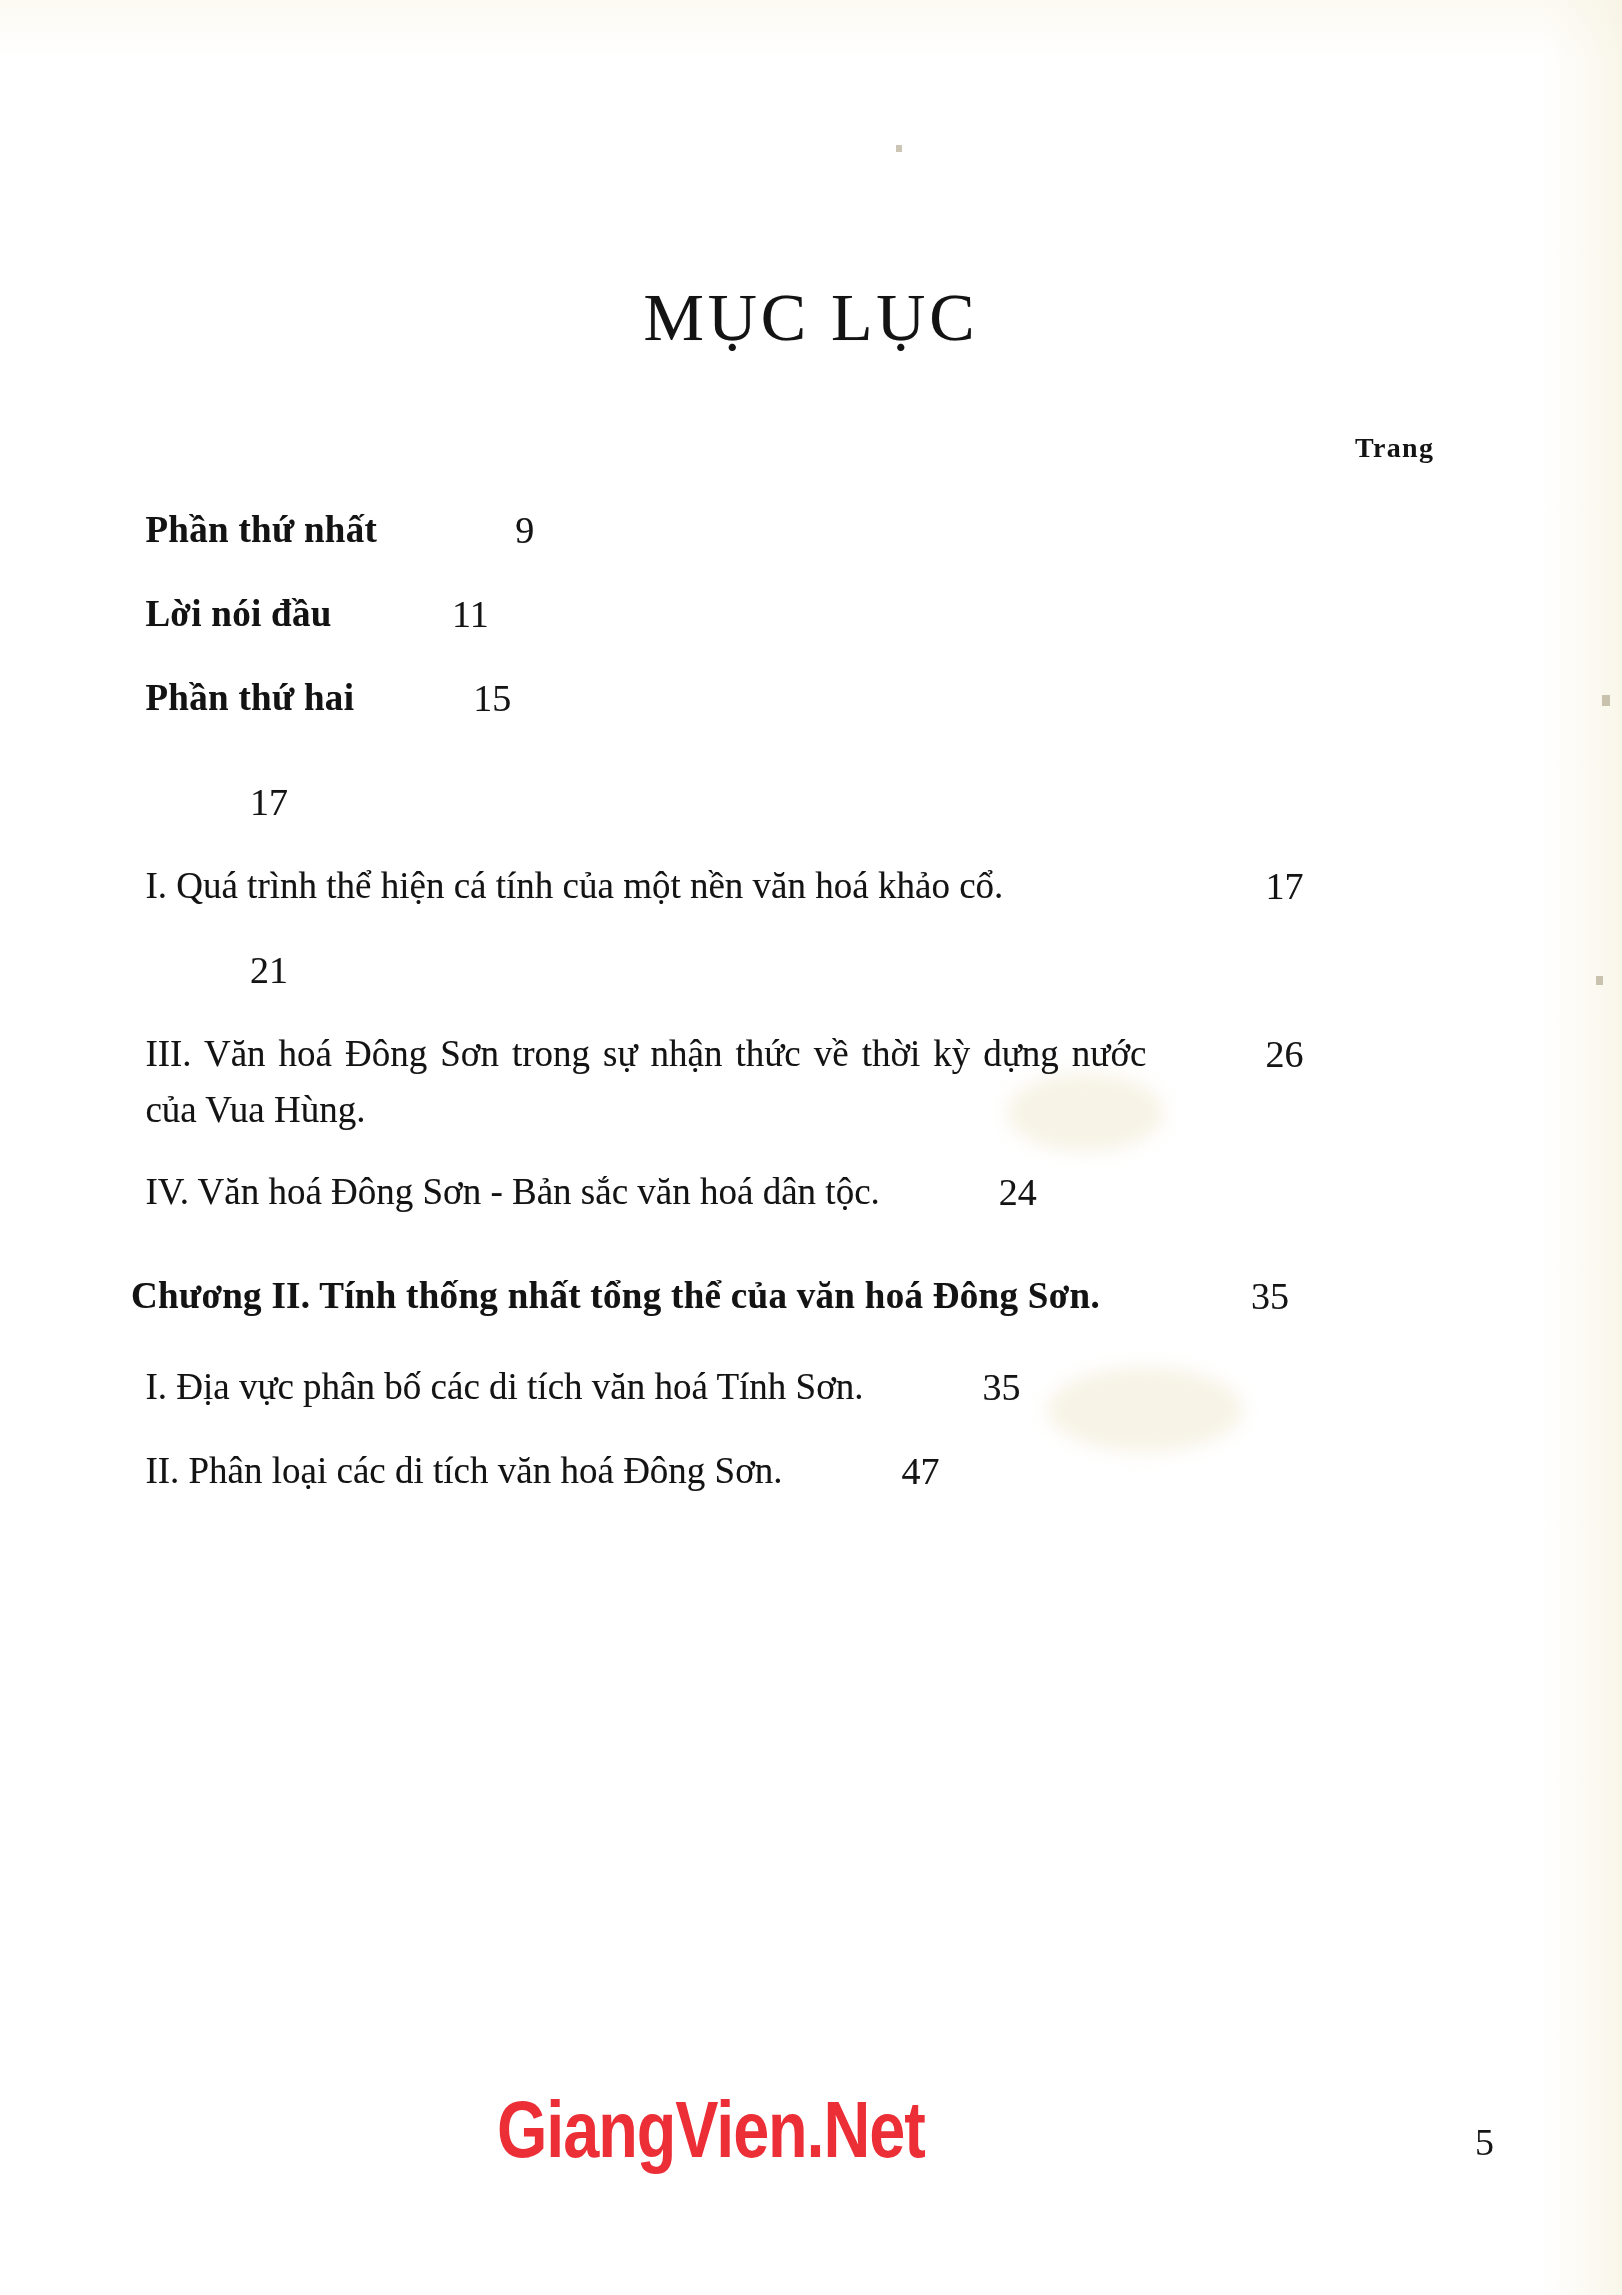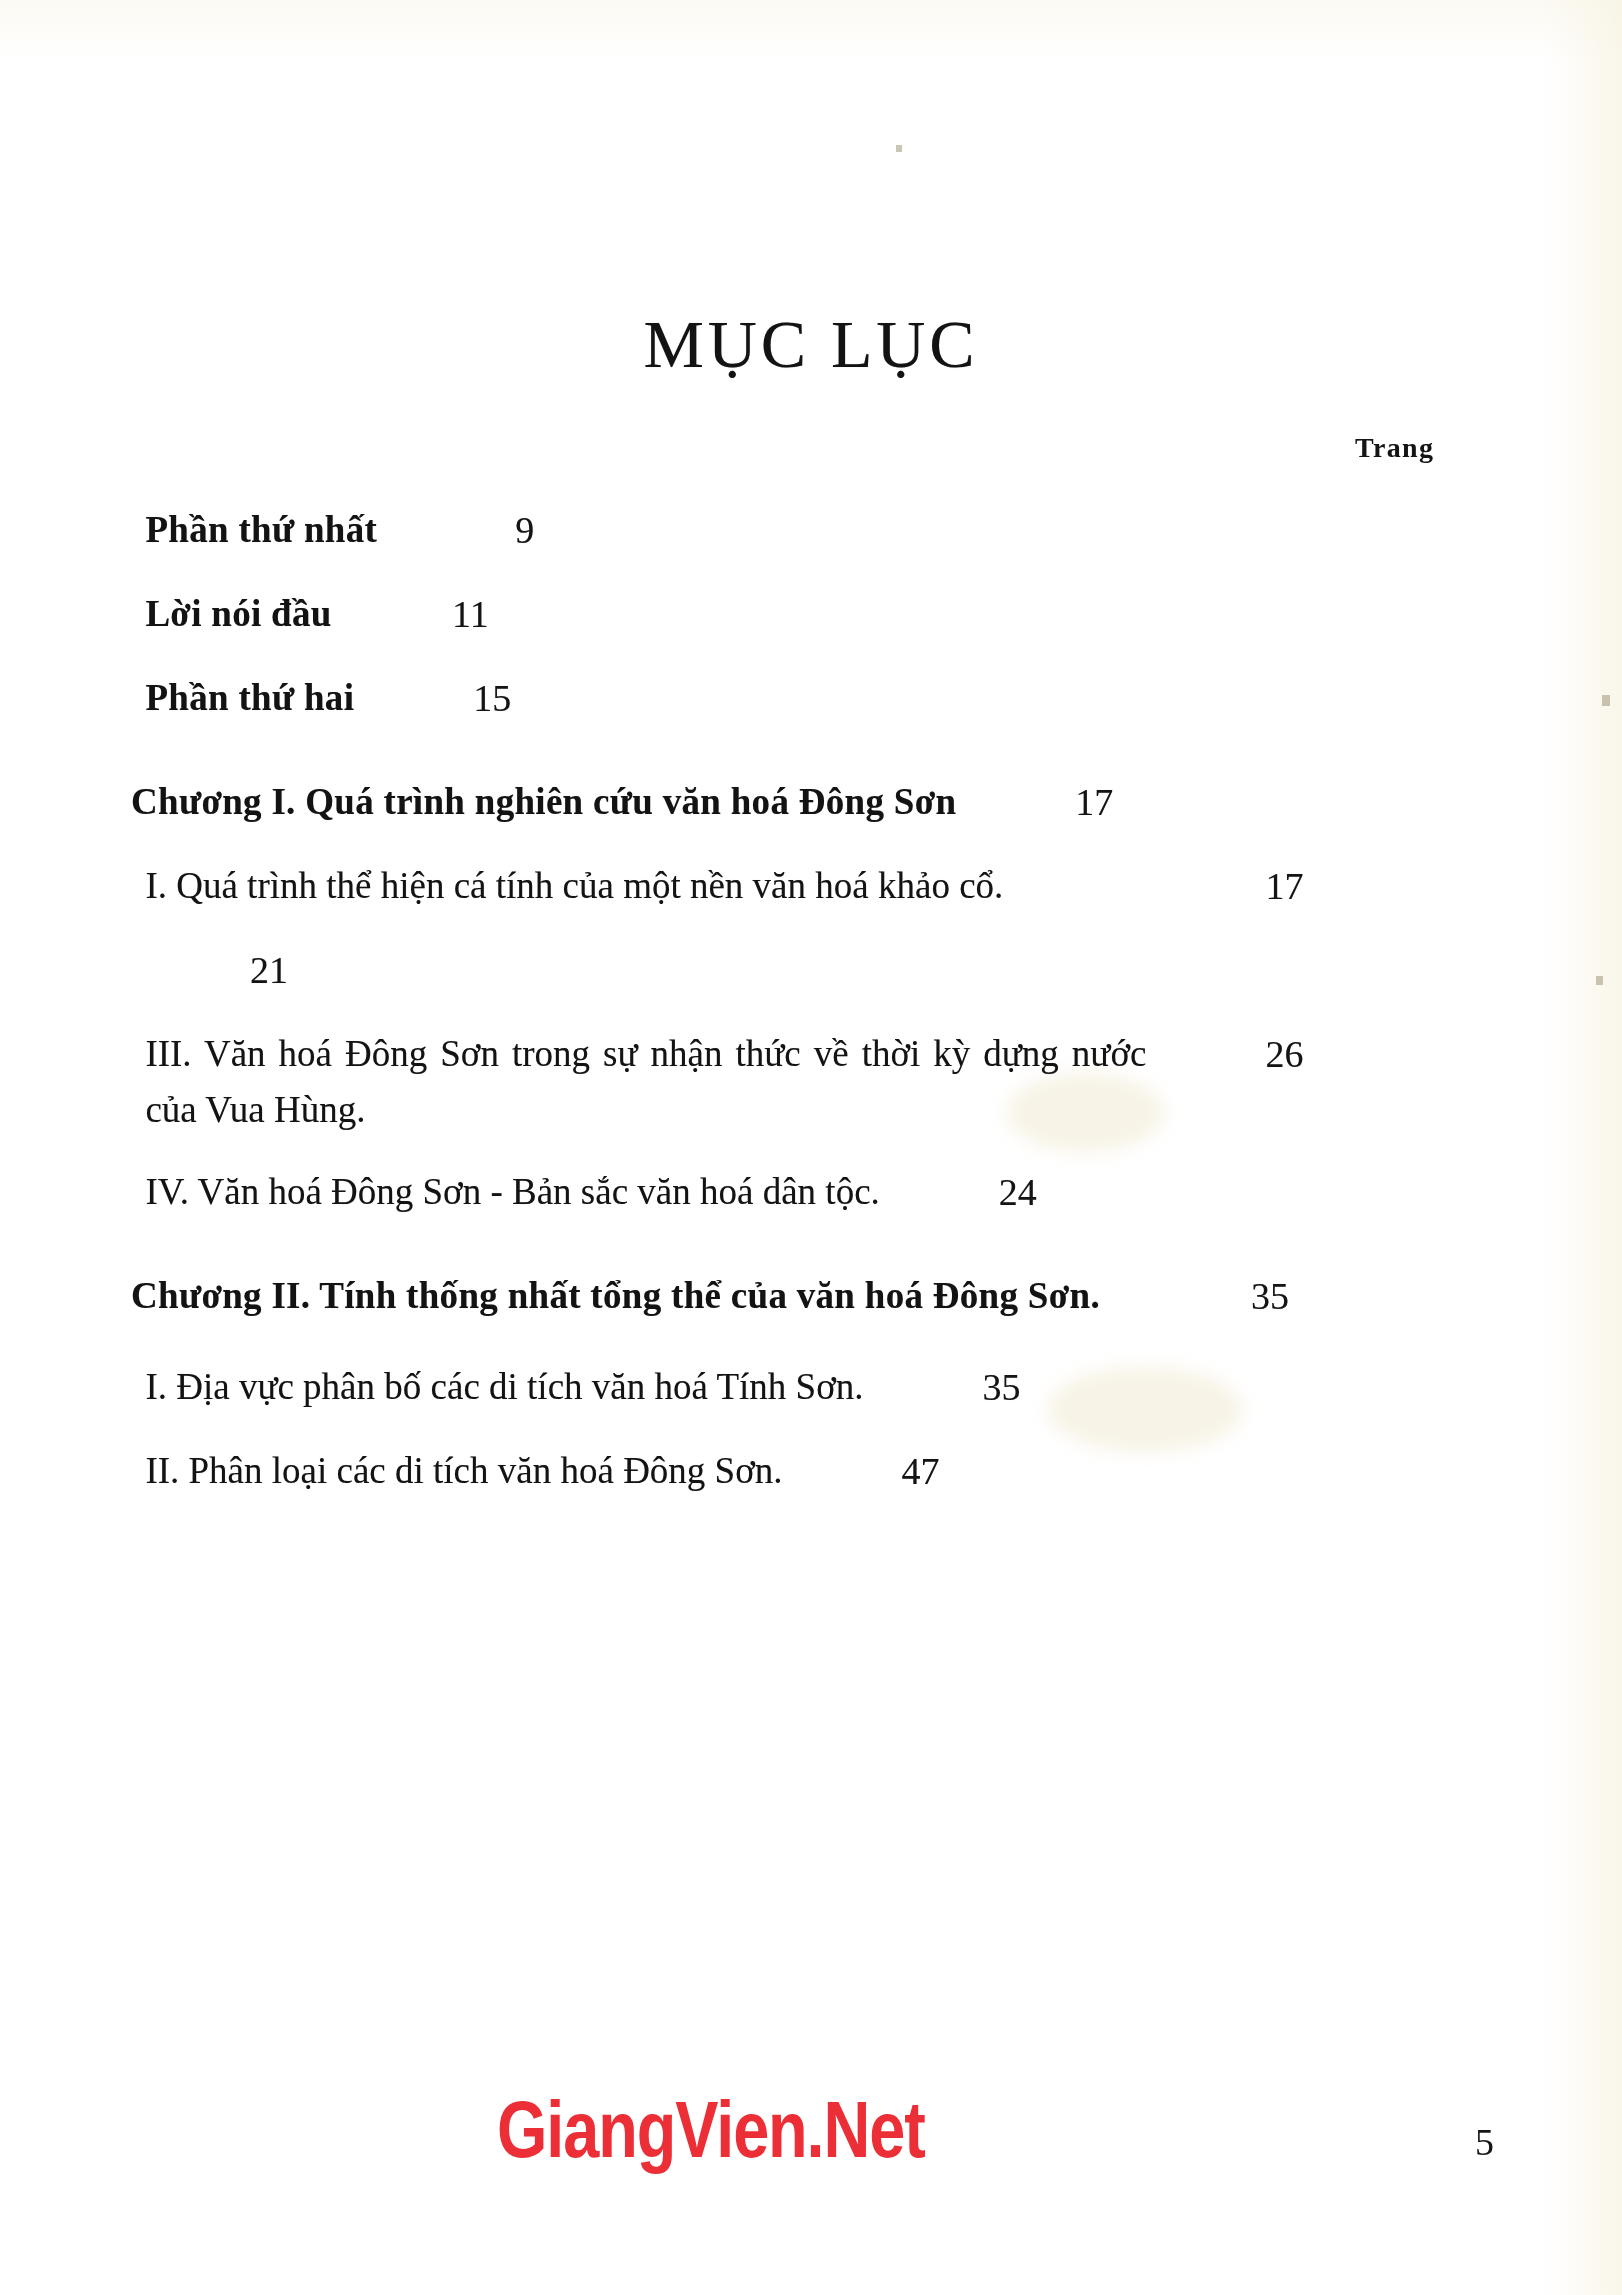--- a/index.html
+++ b/index.html
@@ -54,21 +54,20 @@
     position: absolute;
     top: 278px;
     left: 0;
     width: 100%;
     text-align: center;
     font-size: 68px;
     letter-spacing: 3.9px;
     font-weight: 400;
     color: #131313;
     text-shadow: 0 0 0.7px rgba(0,0,0,0.45);
-    margin-top: 27px;
   }
 
   
   .toc-body {
     position: absolute;
     top: 432px;
     left: 131px;
     width: 1315px;
   }
 
@@ -174,21 +173,20 @@
       <div class="toc-label bold indent">Lời nói đầu</div>
       <div class="toc-page">11</div>
     </div>
 
     <div class="toc-row gap-big">
       <div class="toc-label bold indent">Phần thứ hai</div>
       <div class="toc-page">15</div>
     </div>
 
     <div class="toc-row">
-      <div class="toc-label bold">Chương I. Quá trình nghiên cứu văn hoá Đông Sơn</div>
       <div class="toc-page">17</div>
     </div>
 
     <div class="toc-row">
       <div class="toc-label wrap2 indent">I. Quá trình thể hiện cá tính của một nền văn hoá khảo cổ.</div>
       <div class="toc-page">17</div>
     </div>
 
     <div class="toc-row">
       <div class="toc-page">21</div>

